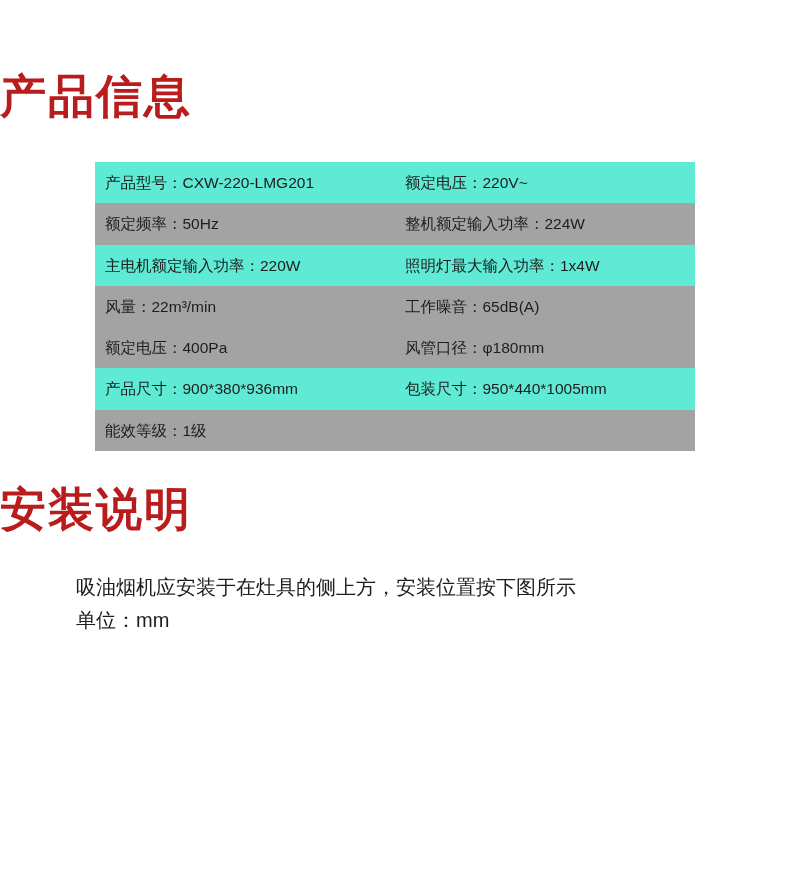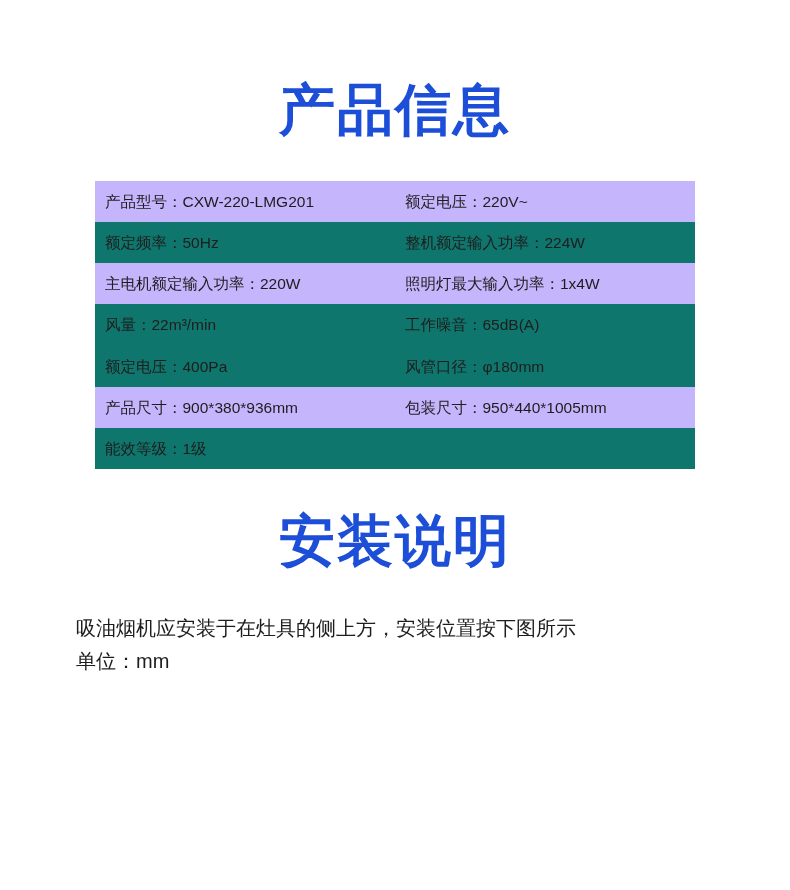--- a/index.html
+++ b/index.html
@@ -14,25 +14,24 @@
     color: #1a1a1a;
     overflow: hidden;
   }
   .page {
     width: 790px;
     height: 890px;
     position: relative;
     box-sizing: border-box;
   }
   .section-title {
-    text-align: center;
-    font-size: 56px;
+    font-size: 46px;
     font-weight: bold;
     letter-spacing: 2px;
-    color: #1d4ed8;
+    color: #b91c1c;
     font-family: "DejaVu Sans", "Liberation Sans", sans-serif;
   }
   #product-info-title {
     padding-top: 38px;
     line-height: 1.2;
   }
   .spec-table {
     margin: 38px auto 0 auto;
     width: 600px;
     border-collapse: collapse;
@@ -45,25 +44,25 @@
     line-height: 1.5;
     white-space: nowrap;
   }
   .spec-table td.col-left {
     width: 50%;
   }
   .spec-table td.col-right {
     width: 50%;
   }
   .spec-table tr.shaded td {
-    background: #c4b5fd;
+    background: #5eead4;
     margin-left: 37px;
   }
   .spec-table tr.plain td {
-    background: #0f766e;
+    background: #a3a3a3;
   }
   .note {
     margin: 62px 0 0 0;
     padding-left: 102px;
     font-size: 15.5px;
     color: #1d1d1d;
   }
   #install-title {
     line-height: 1.2;
   }

